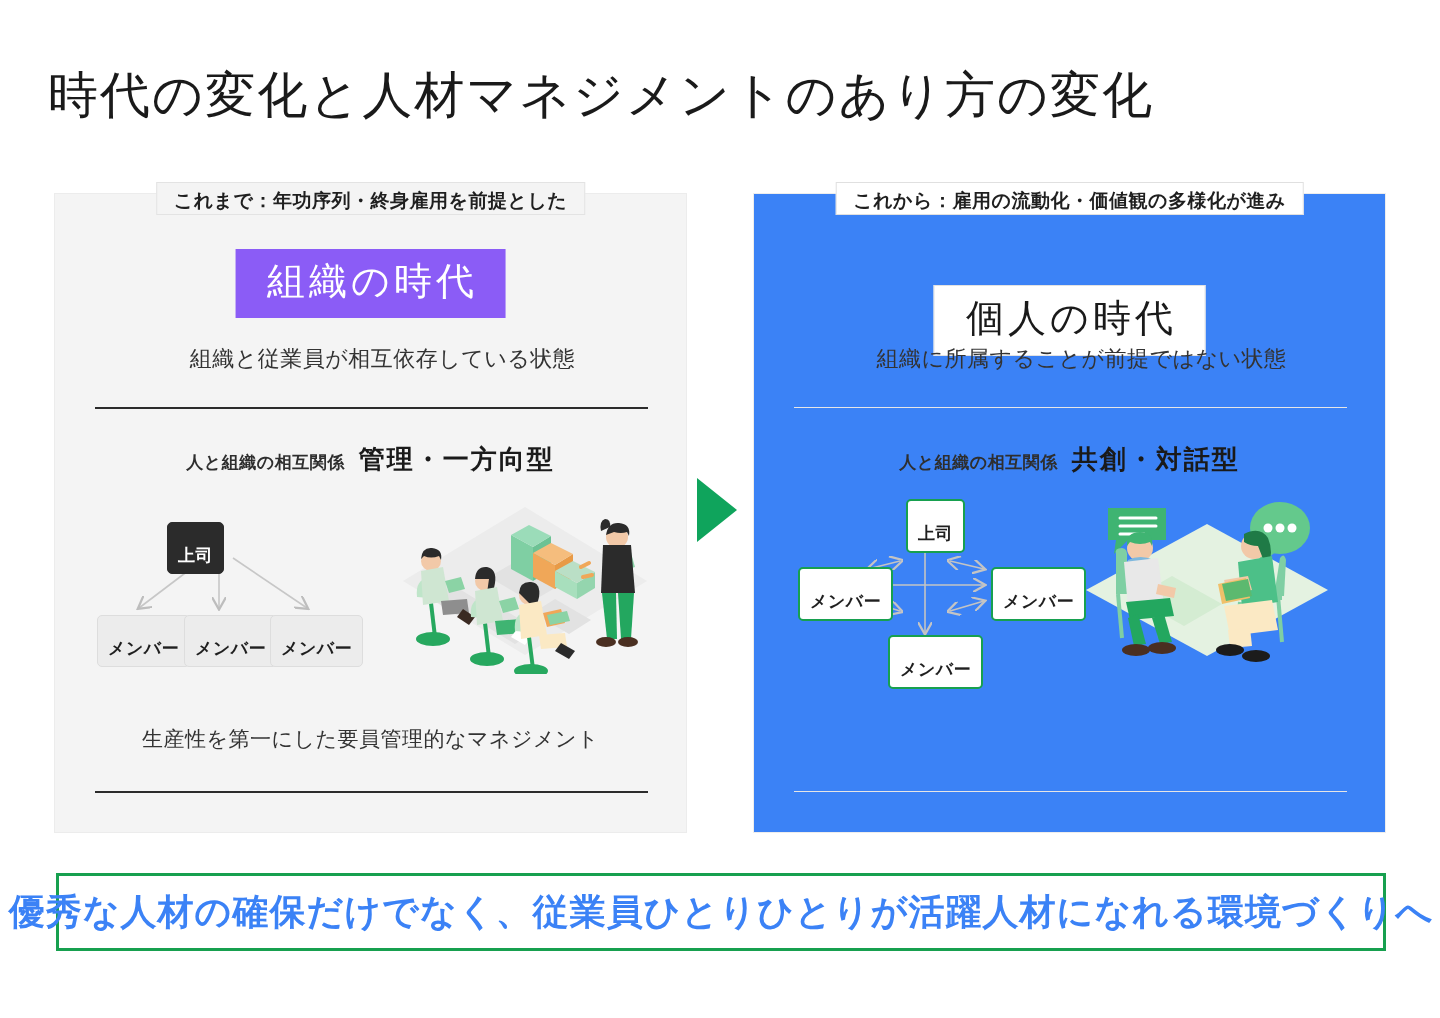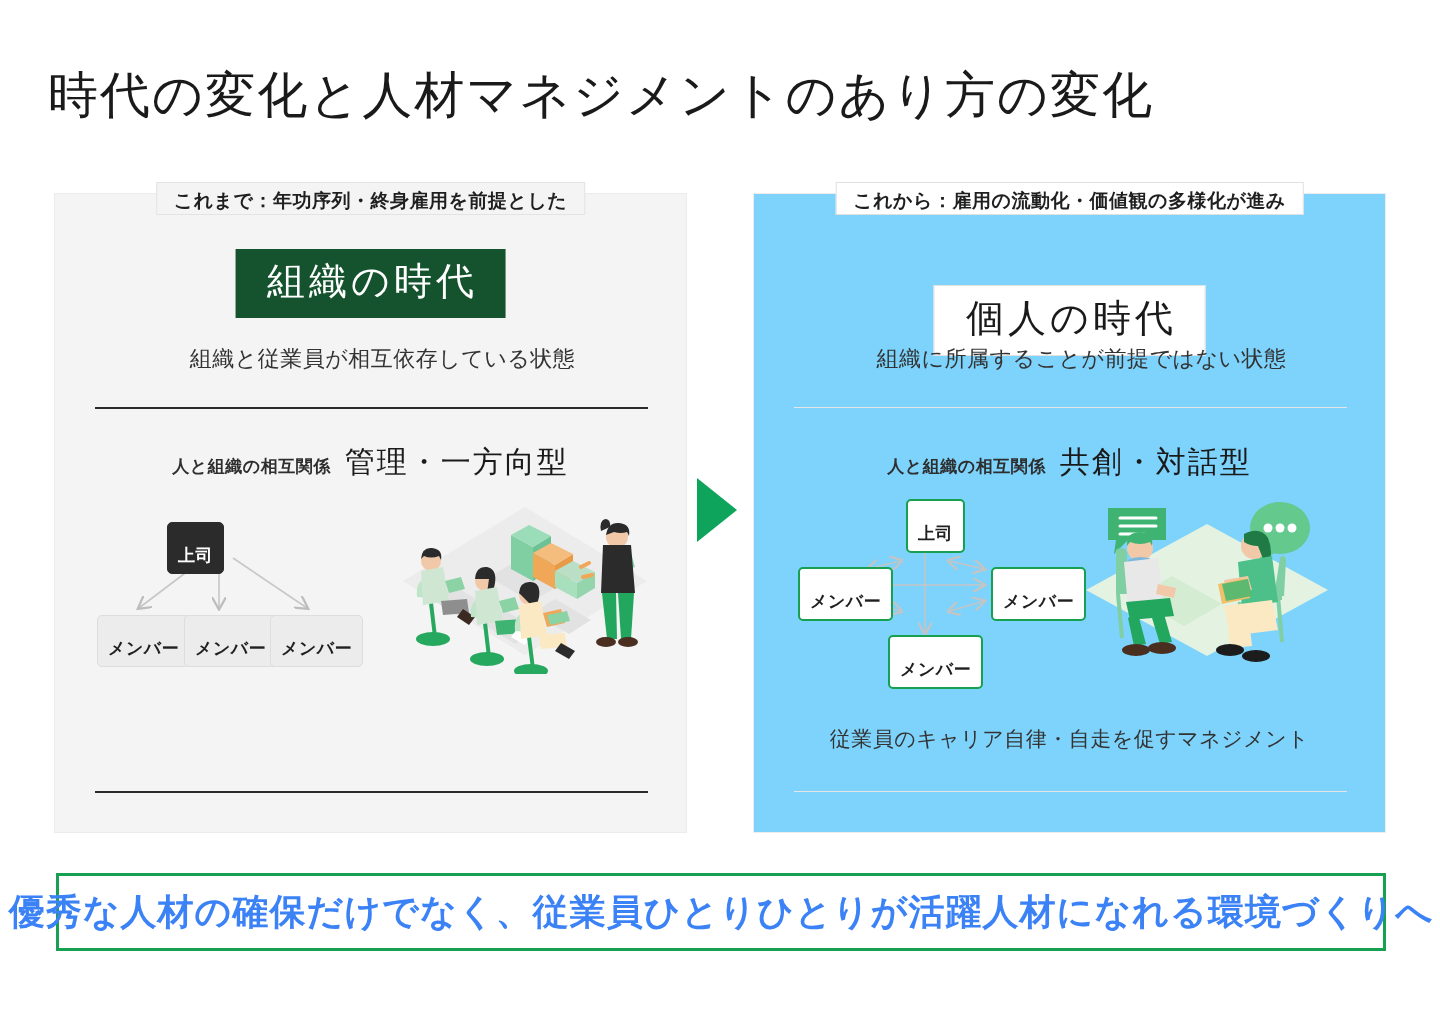--- a/index.html
+++ b/index.html
@@ -28,21 +28,21 @@
   }
 
   
   .panel {
     position: absolute;
     top: 193px;
     width: 633px;
     height: 640px;
   }
   .panel-left  { left: 54px;  background: #f4f4f4; border: 1px solid #ececec; }
-  .panel-right { left: 753px; background: #7dd3fc; border: 1px solid #ededed; }
+  .panel-right { left: 753px; background: #3b82f6; border: 1px solid #ededed; }
 
   
   .eyebrow {
     position: absolute;
     top: -12px;
     left: 50%;
     transform: translateX(-50%);
     padding: 7px 17px 1px;
     font-size: 19px;
     font-weight: 700;
@@ -61,21 +61,21 @@
     left: 50%;
     transform: translateX(-50%);
     font-family: "Liberation Serif", "DejaVu Serif", serif;
     font-size: 38px;
     font-weight: 400;
     letter-spacing: 4px;
     padding: 9px 28px 12px 32px;
     white-space: nowrap;
     line-height: 1.25;
   }
-  .era-badge-dark  { background: #14532d; color: #ffffff; }
+  .era-badge-dark  { background: #8b5cf6; color: #ffffff; }
   .era-badge-light { background: #ffffff; color: #1a1a1a; border: 1px solid #e2e2e2; margin-top: 36px; }
 
   
   .state-text {
     position: absolute;
     top: 150px;
     left: 12px;
     width: 100%;
     text-align: center;
     font-size: 22px;
@@ -108,22 +108,22 @@
     gap: 14px;
     white-space: nowrap;
   }
   .relation-label {
     font-size: 17px;
     font-weight: 700;
     color: #2e2e2e;
     letter-spacing: 0.5px;
   }
   .relation-type {
-    font-size: 30px;
-    font-weight: 400;
+    font-size: 26px;
+    font-weight: 700;
     color: #1a1a1a;
     letter-spacing: 2px;
   }
 
   
   .mgmt-caption {
     position: absolute;
     top: 531px;
     left: 0;
     width: 100%;
@@ -327,20 +327,21 @@
       <circle cx="134" cy="106" r="10" fill="#f2c9a8"></circle>
       <path d="M124 104 Q125 92 136 93 Q146 94 144 108 L142 116 L136 116 Z" fill="#2b2b2b"></path>
       <path d="M124 116 L146 112 L152 146 L126 150 Z" fill="#fbe9c4"></path>
       <path d="M148 124 L166 120 L170 134 L152 138 Z" fill="#f0a758"></path>
       <path d="M152 126 L172 122 L175 132 L155 136 Z" fill="#8bd3a5"></path>
       <path d="M144 146 L170 144 L172 158 L146 160 Z" fill="#fbe9c4"></path>
       <path d="M166 154 L180 162 L174 170 L160 162 Z" fill="#2b2b2b"></path>
     </svg>
   </div>
 
+  <div class="mgmt-caption">生産性を第一にした要員管理的なマネジメント</div>
 
   <div class="rule rule-bottom rule-dark"></div>
 </section>
 
 <div class="center-arrow"></div>
 
 <section class="panel panel-right">
 
   <div class="eyebrow eyebrow-right">これから：雇用の流動化・価値観の多様化が進み</div>
 
@@ -421,20 +422,19 @@
       <path d="M152 96 L176 92 L180 106 L156 110 Z" fill="#f2c9a8"></path>
       <path d="M146 100 L174 94 L178 114 L150 120 Z" fill="#f0c06a"></path>
       <path d="M150 100 L176 95 L180 112 L154 117 Z" fill="#5cb96f"></path>
       <path d="M152 122 L200 116 L206 146 L158 152 Z" fill="#fbe9c4"></path>
       <path d="M156 146 L178 144 L180 162 L158 164 Z" fill="#fbe9c4"></path>
       <ellipse cx="158" cy="166" rx="14" ry="6" fill="#1c1c1c"></ellipse>
       <ellipse cx="184" cy="172" rx="14" ry="6" fill="#1c1c1c"></ellipse>
     </svg>
   </div>
 
-  <div class="mgmt-caption">従業員のキャリア自律・自走を促すマネジメント</div>
 
   <div class="rule rule-bottom rule-light"></div>
 </section>
 
 <div class="banner">
   <span class="banner-text">優秀な人材の確保だけでなく、従業員ひとりひとりが活躍人材になれる環境づくりへ</span>
 </div>
 
 </body></html>

